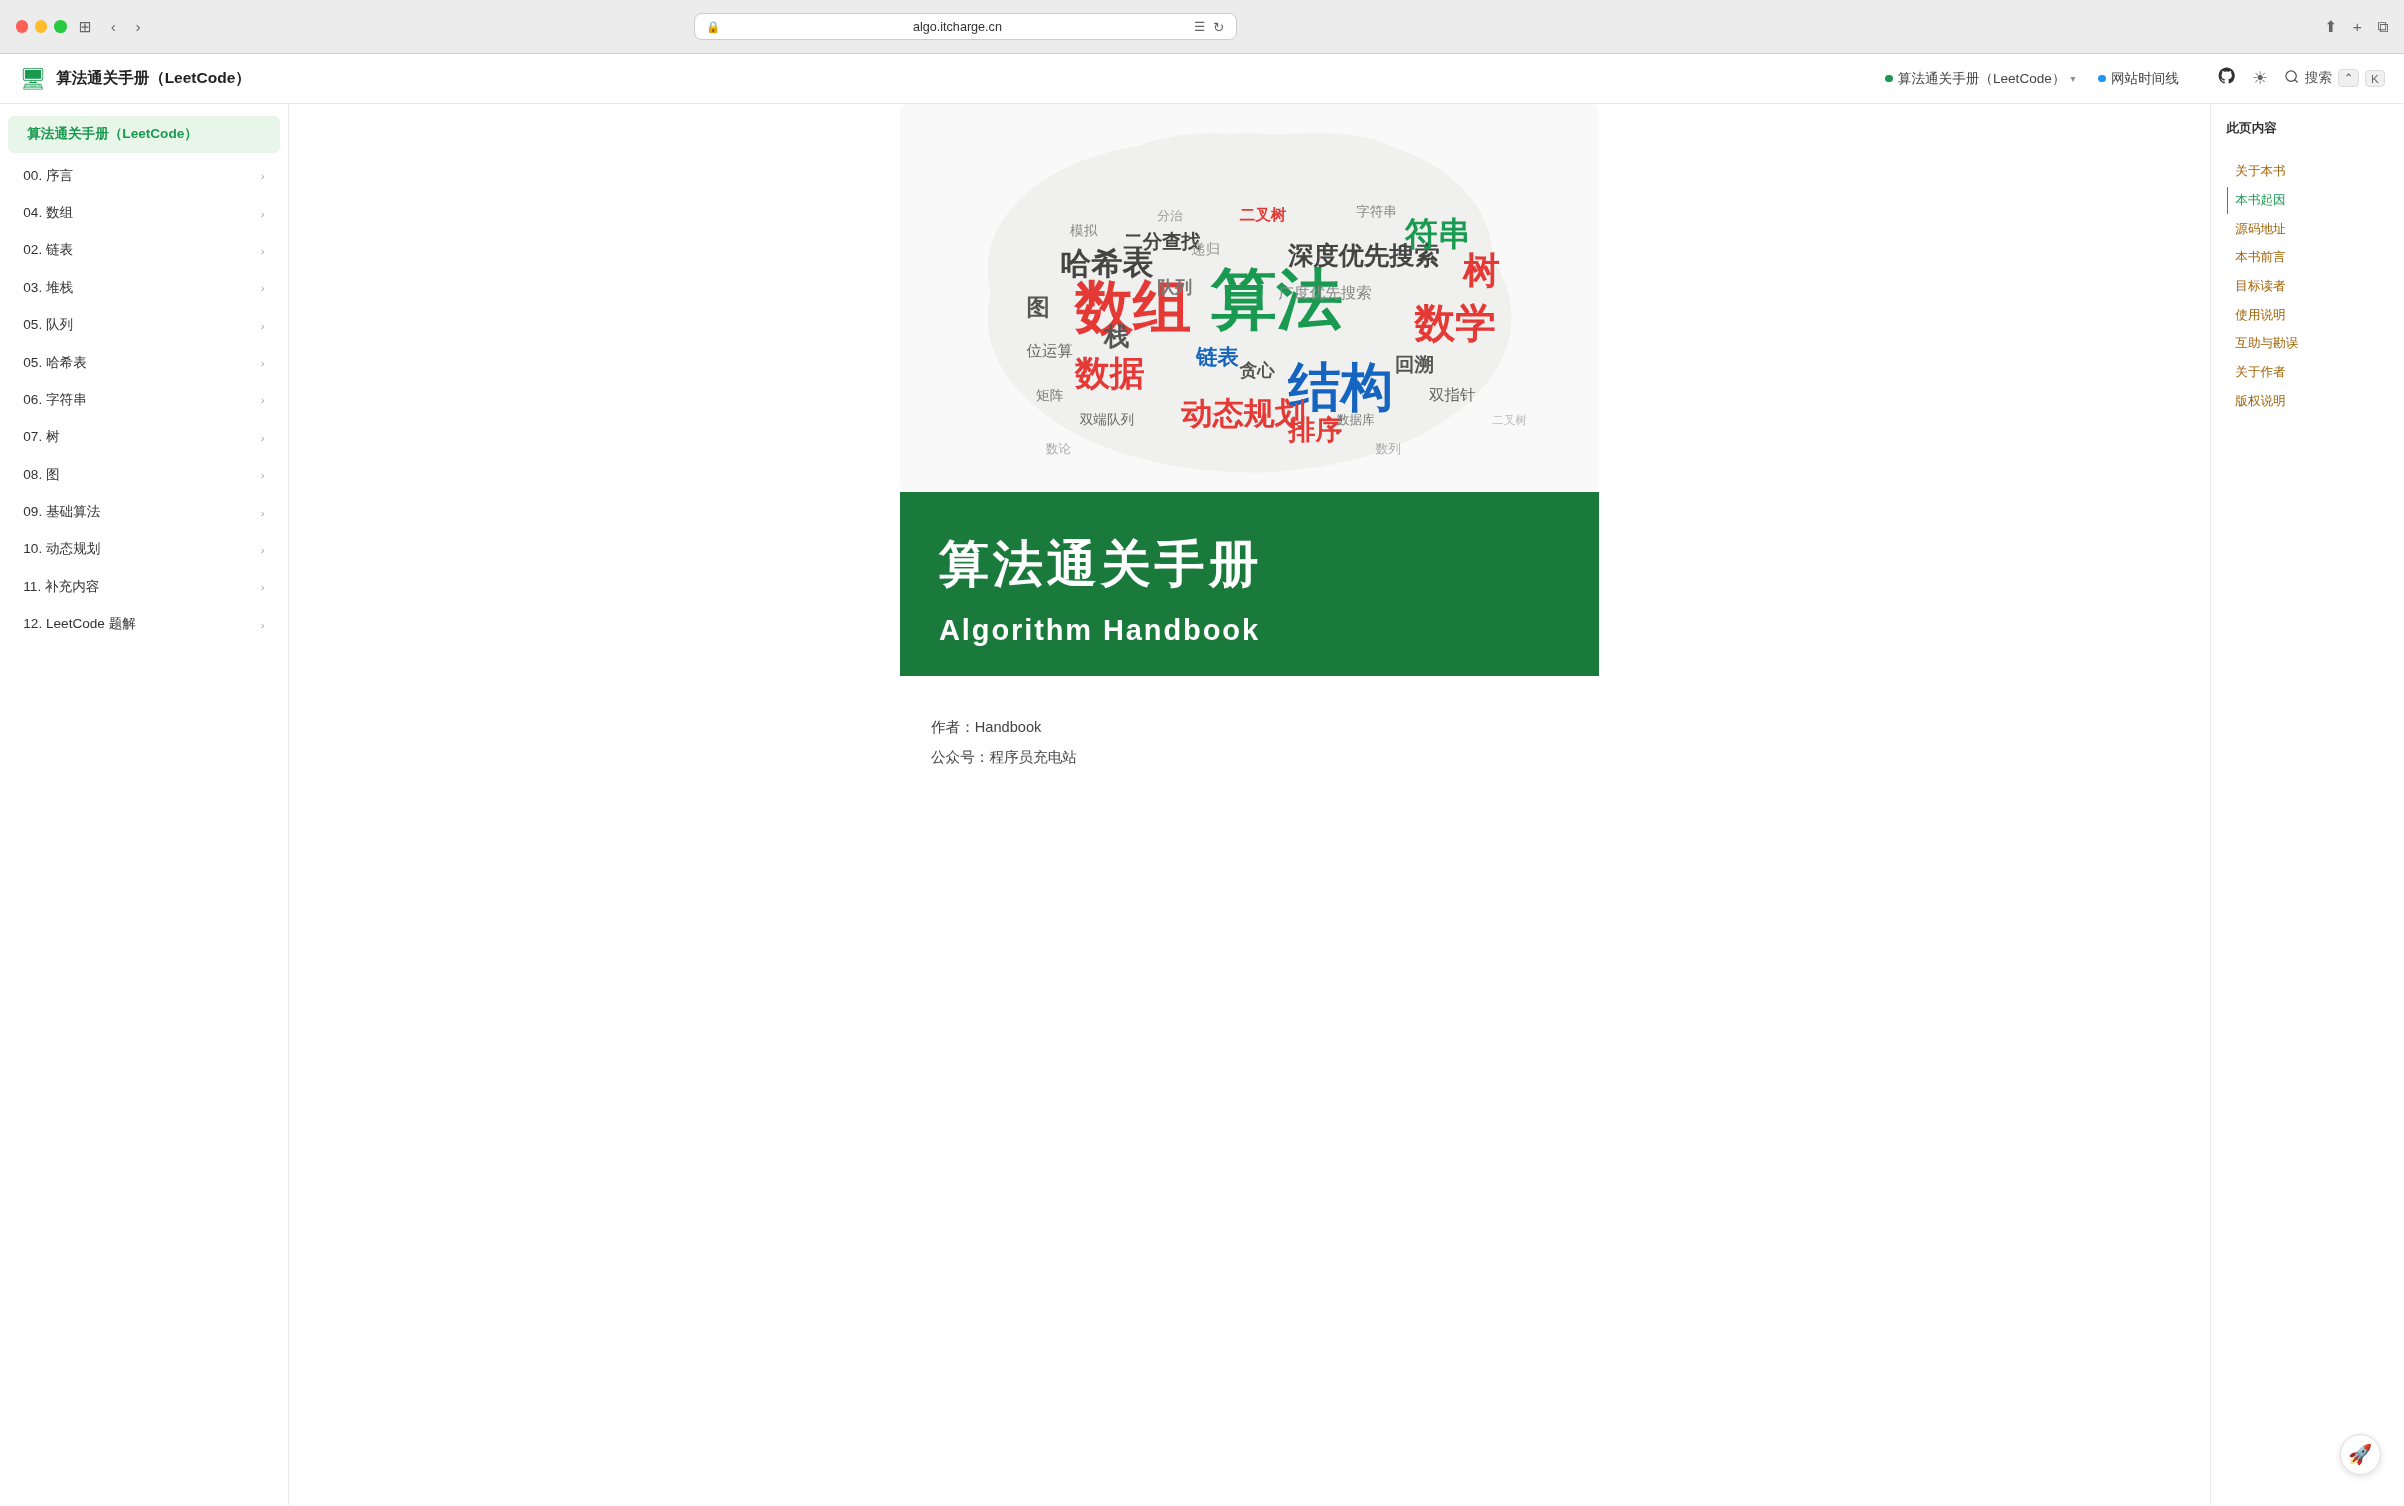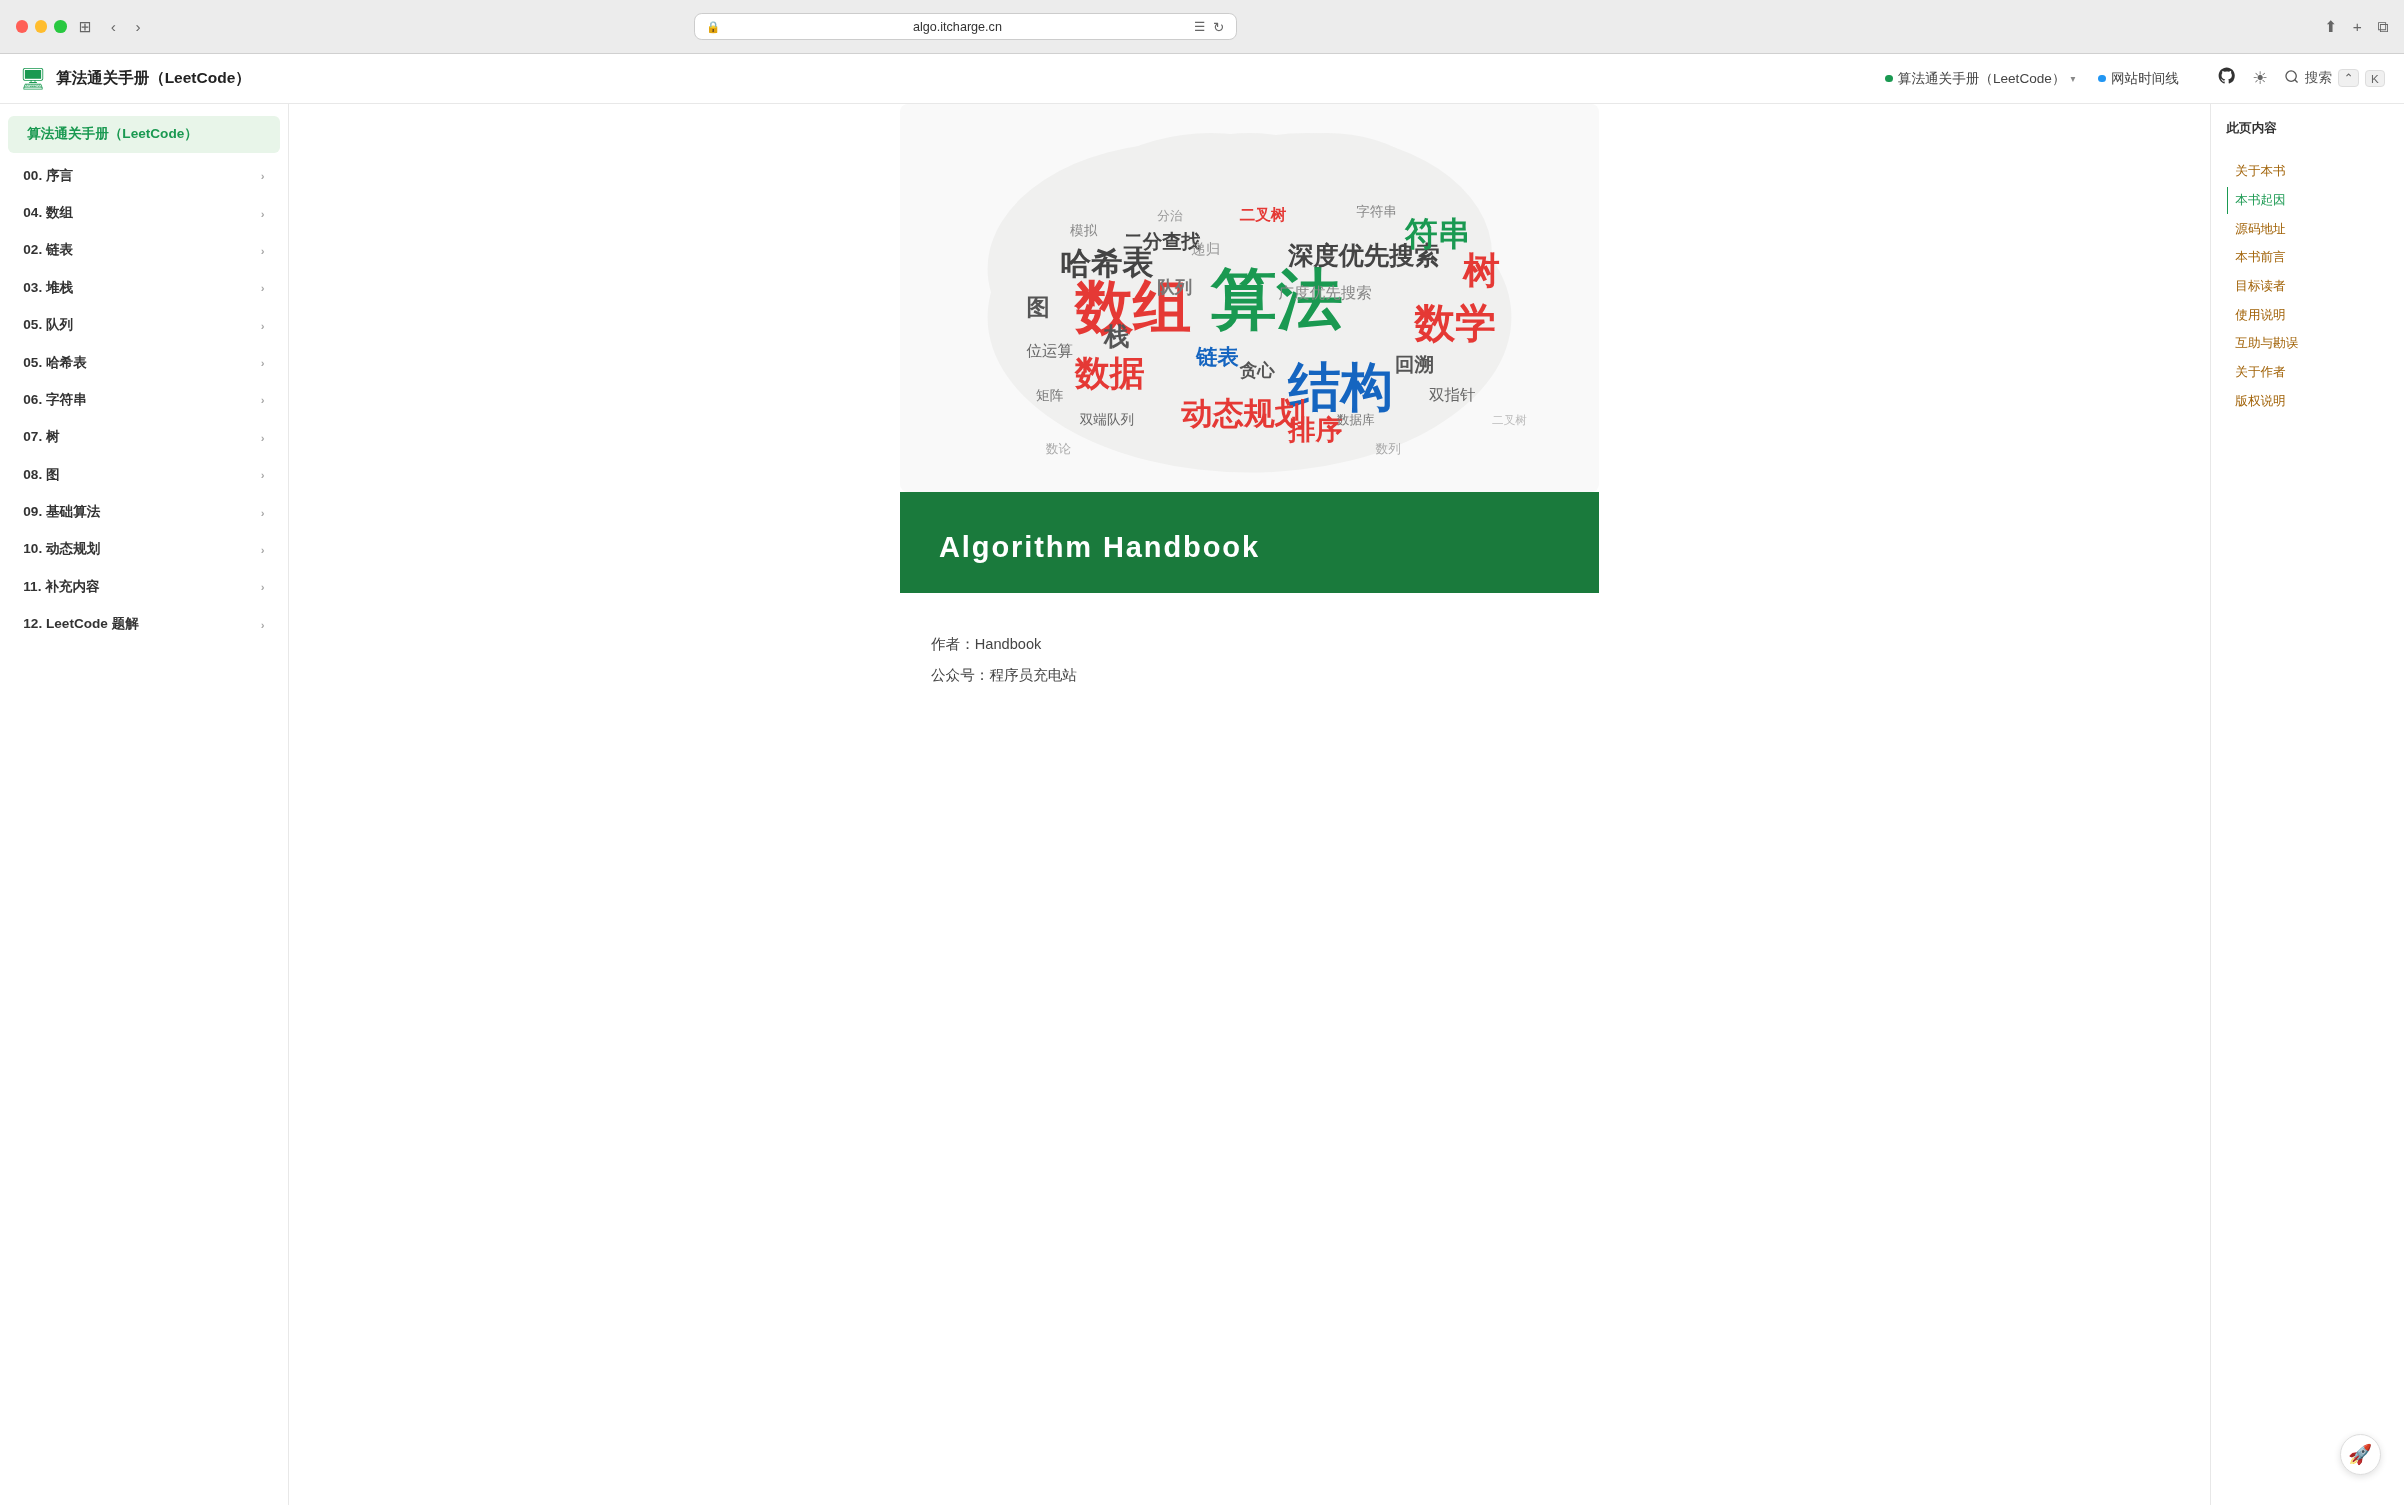--- a/index.html
+++ b/index.html
@@ -178,21 +178,20 @@
     .sidebar-item {
       display: flex;
       align-items: center;
       justify-content: space-between;
       padding: 9.7px 19.4px;
       cursor: pointer;
       color: #333;
       font-size: 13.6px;
       border-radius: 3.9px;
       margin: 0 3.9px;
-      font-weight: bold;
     }
     .sidebar-item .chevron {
       color: #aaa;
       font-size: 11.6px;
     }
 
     
     .main-content {
       flex: 1;
       overflow-y: auto;
@@ -452,20 +451,21 @@
           <text x="140" y="360" font-size="13" font-weight="500" fill="#aaa" font-family="PingFang SC, Microsoft YaHei, sans-serif">数论</text>
           <text x="480" y="360" font-size="13" font-weight="500" fill="#aaa" font-family="PingFang SC, Microsoft YaHei, sans-serif">数列</text>
           <text x="600" y="330" font-size="12" font-weight="500" fill="#bbb" font-family="PingFang SC, Microsoft YaHei, sans-serif">二叉树</text>
           <text x="340" y="120" font-size="16" font-weight="600" fill="#e53935" font-family="PingFang SC, Microsoft YaHei, sans-serif">二叉树</text>
           <text x="175" y="330" font-size="14" font-weight="500" fill="#666" font-family="PingFang SC, Microsoft YaHei, sans-serif">双端队列</text>
           <text x="440" y="330" font-size="13" font-weight="500" fill="#777" font-family="PingFang SC, Microsoft YaHei, sans-serif">数据库</text>
         </svg>
       </div>
 
       <div class="book-banner">
+        <div class="book-title-cn">算法通关手册</div>
         <div class="book-title-en">Algorithm Handbook</div>
       </div>
 
       <div class="author-section" style="padding: 19.4px 31px;">
         <div class="author-line">作者：Handbook</div>
         <div class="author-line">公众号：程序员充电站</div>
       </div>
 
     </div>
   </main>

